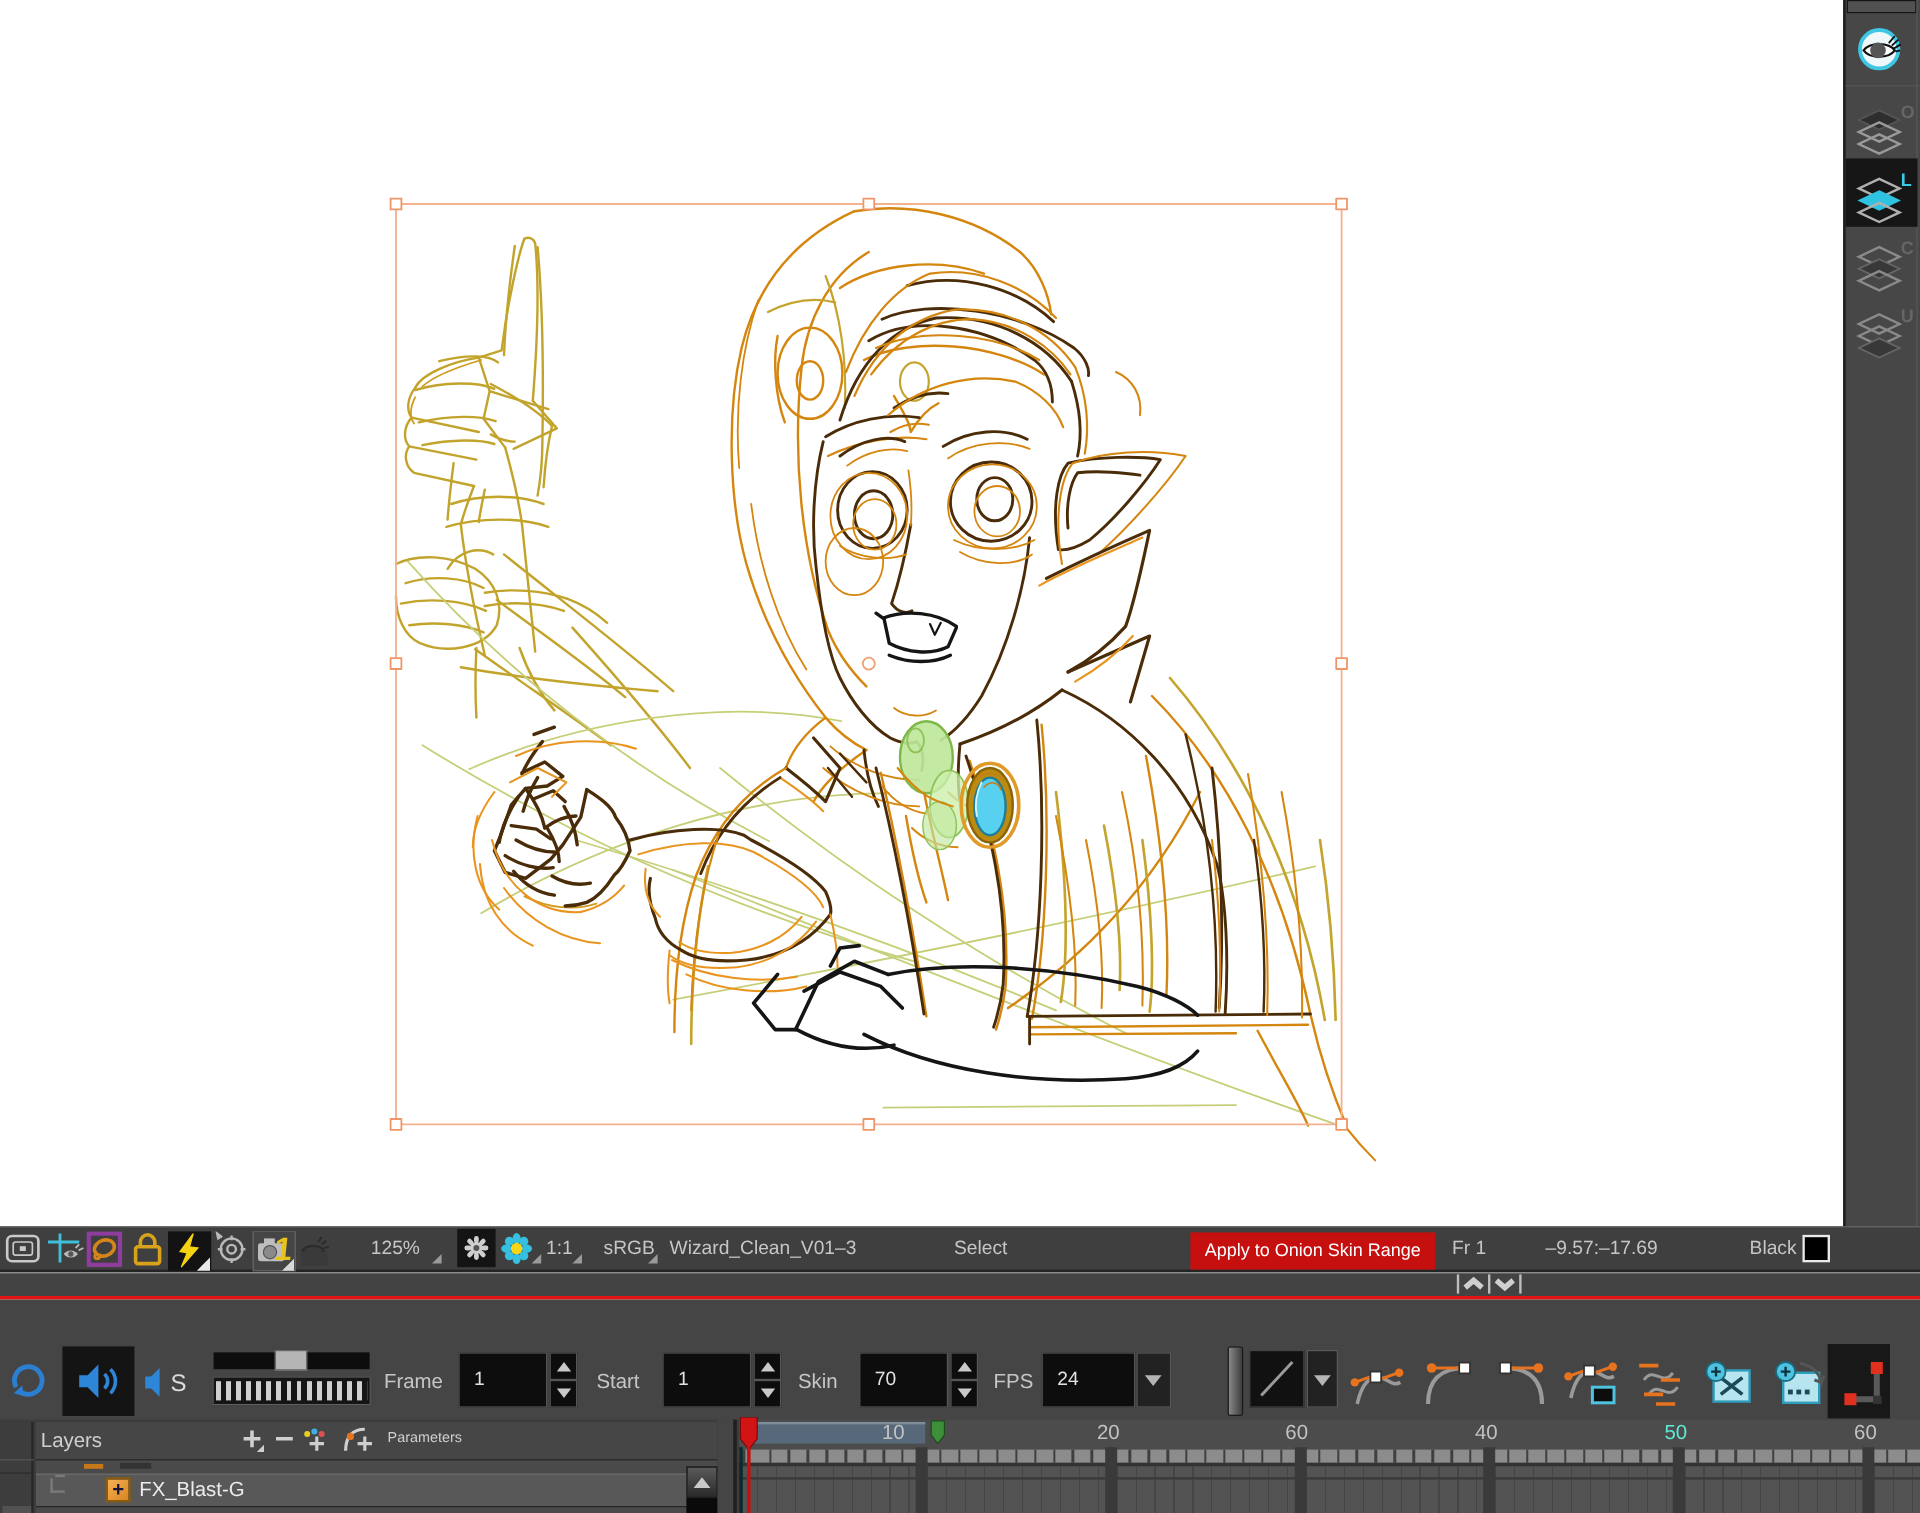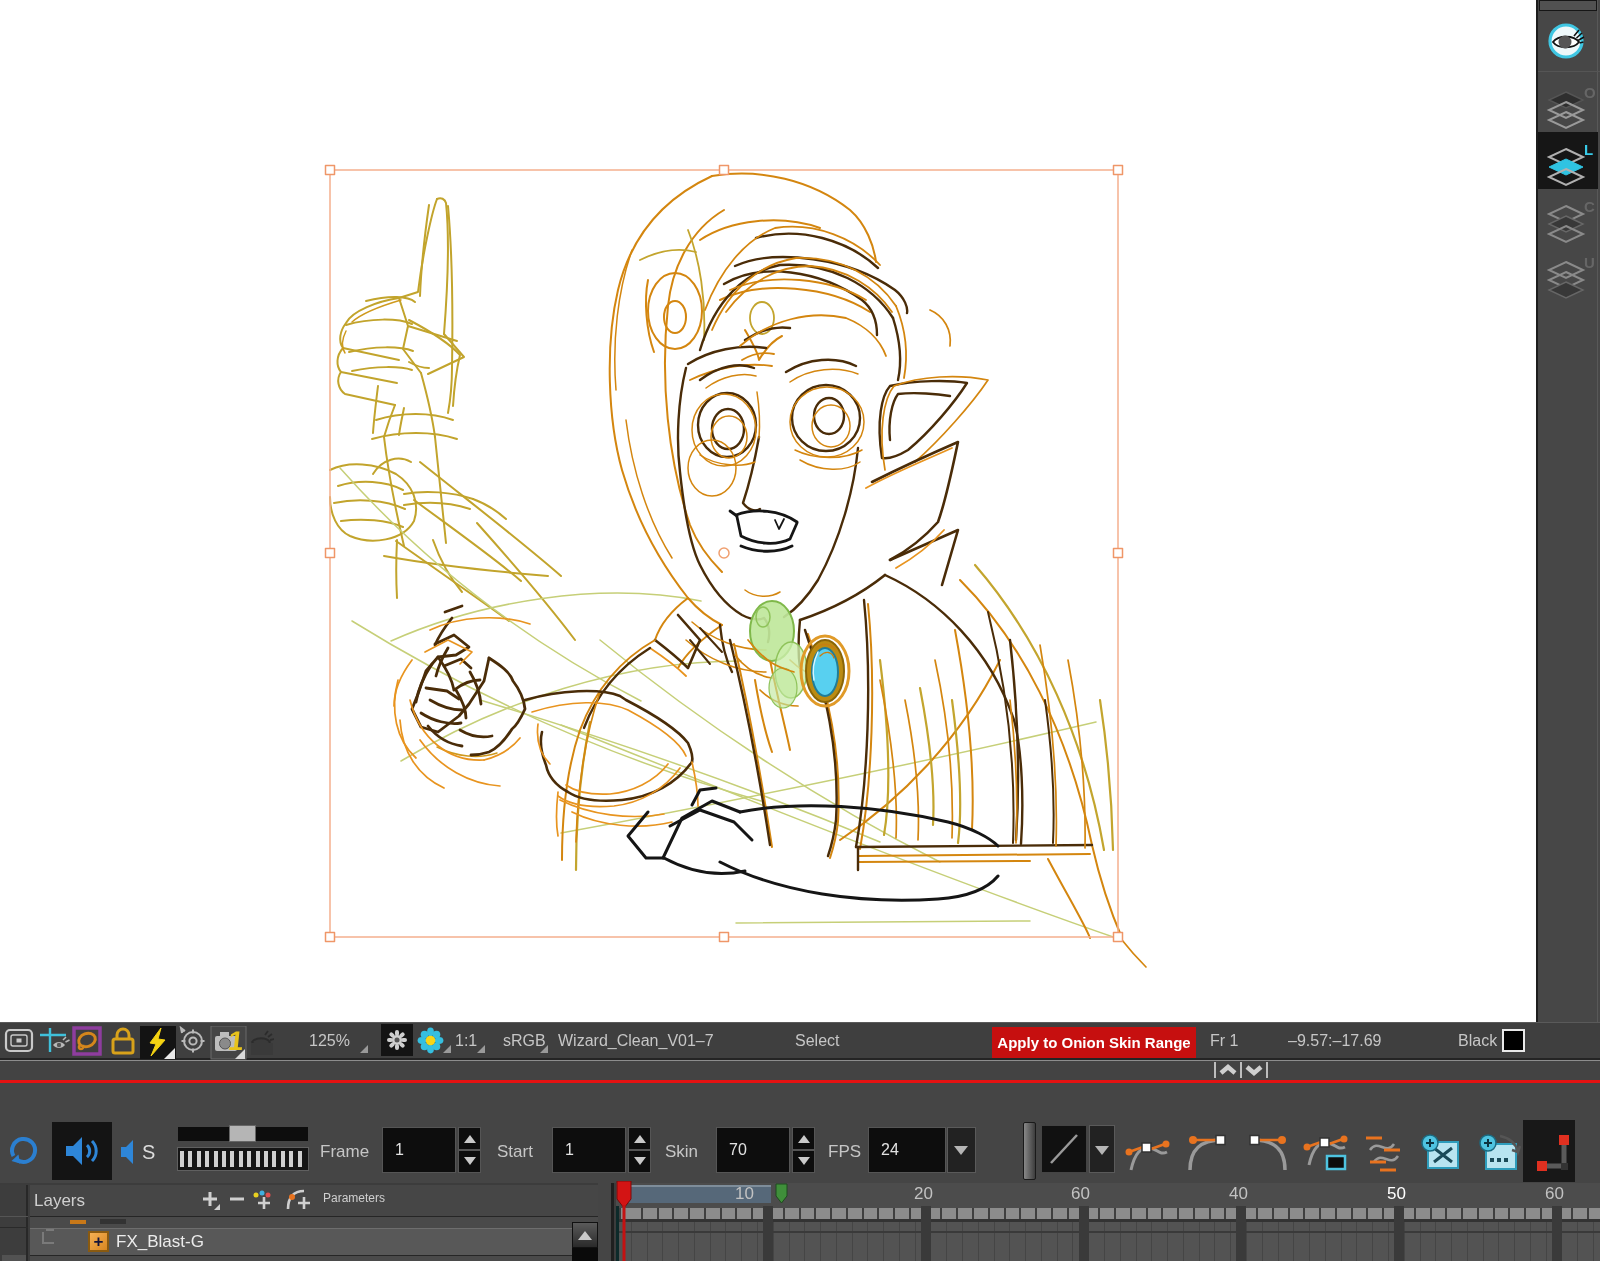--- a/index.html
+++ b/index.html
@@ -369,23 +369,23 @@
           <ellipse cx="7.5" cy="19.5" rx="3.8" ry="3.8"></ellipse>
           <ellipse cx="19.5" cy="19.5" rx="3.8" ry="3.8"></ellipse>
         </g>
         <circle cx="13.5" cy="13.5" r="4.8" fill="#f7d517"></circle>
       </svg>
  <div class="ct" style="left:443px;top:22px"></div>
  <div class="abs txt" style="left:455px;top:9px;font-size:16px">1:1</div>
  <div class="ct" style="left:477px;top:22px"></div>
  <div class="abs txt" style="left:503px;top:9px;font-size:16px">sRGB</div>
  <div class="ct" style="left:540px;top:22px"></div>
- <div class="abs txt" style="left:558px;top:9px;font-size:16px">Wizard_Clean_V01–7</div>
+ <div class="abs txt" style="left:558px;top:9px;font-size:16px">Wizard_Clean_V01–3</div>
  <div class="abs txt" style="left:795px;top:9px;font-size:16px">Select</div>
- <div class="abs" style="left:992px;top:4px;width:204px;height:31px;background:#c60f0f;color:#fff;font-size:15px;font-weight:bold;text-align:center;line-height:31px">Apply to Onion Skin Range</div>
+ <div class="abs" style="left:992px;top:4px;width:204px;height:31px;background:#c60f0f;color:#fff;font-size:15px;font-weight:normal;text-align:center;line-height:31px">Apply to Onion Skin Range</div>
  <div class="abs txt" style="left:1210px;top:9px;font-size:16px">Fr 1</div>
  <div class="abs txt" style="left:1288px;top:9px;font-size:16px">–9.57:–17.69</div>
  <div class="abs txt" style="left:1458px;top:9px;font-size:16px">Black</div>
  <div class="abs" style="left:1502px;top:6px;width:23px;height:23px;background:#000;border:2px solid #e9e9e9"></div>
 </div>
 <div class="abs" style="left:0;top:1060px;width:1600px;height:1px;background:#8d8d8d"></div>
 <div class="abs" style="left:0;top:1061px;width:1600px;height:19px;background:#434343"></div>
 <div class="abs" style="left:0;top:1080px;width:1600px;height:3px;background:#e51212"></div>
 <div class="abs" style="left:0;top:1083px;width:1600px;height:178px;background:#454545"></div>
 
@@ -558,21 +558,21 @@
  <div class="abs" style="left:147px;top:23px;width:10px;height:55px;background:#3a3a3a"></div>
  <div class="abs" style="left:305px;top:23px;width:10px;height:55px;background:#3a3a3a"></div>
  <div class="abs" style="left:463px;top:23px;width:10px;height:55px;background:#3a3a3a"></div>
  <div class="abs" style="left:620px;top:23px;width:10px;height:55px;background:#3a3a3a"></div>
  <div class="abs" style="left:778px;top:23px;width:10px;height:55px;background:#3a3a3a"></div>
  <div class="abs" style="left:936px;top:23px;width:10px;height:55px;background:#3a3a3a"></div>
  <div class="abs" style="left:119px;top:1px;width:40px;height:20px;color:#c2c2c2;font-size:17px;text-align:left">10</div>
  <div class="abs" style="left:277px;top:1px;width:40px;height:20px;color:#c2c2c2;font-size:17px;text-align:right">20</div>
  <div class="abs" style="left:434px;top:1px;width:40px;height:20px;color:#c2c2c2;font-size:17px;text-align:right">60</div>
  <div class="abs" style="left:592px;top:1px;width:40px;height:20px;color:#c2c2c2;font-size:17px;text-align:right">40</div>
- <div class="abs" style="left:750px;top:1px;width:40px;height:20px;color:#ffffff;font-size:17px;text-align:right">50</div>
+ <div class="abs" style="left:750px;top:1px;width:40px;height:20px;color:#5eead4;font-size:17px;text-align:right">50</div>
  <div class="abs" style="left:908px;top:1px;width:40px;height:20px;color:#c2c2c2;font-size:17px;text-align:right">60</div>
  <svg class="abs" style="left:158px;top:0" width="16" height="22">
         <path d="M2 1 L13 1 L13 13 L7.5 20 L2 13 Z" fill="#3f8f3a" stroke="#1e4a1e"></path>
       </svg>
  <div class="abs" style="left:0;top:23px;width:3px;height:55px;background:#0d2a2a"></div>
 </div>
 <svg class="abs" style="left:614px;top:1181px" width="20" height="80" viewBox="0 0 20 80">
       <path d="M3 0 L17 0 L17 18 L10 27 L3 18 Z" fill="#d31414" stroke="#7a0a0a"></path>
       <rect x="8.5" y="24" width="3" height="56" fill="#c41212"></rect>
     </svg>

